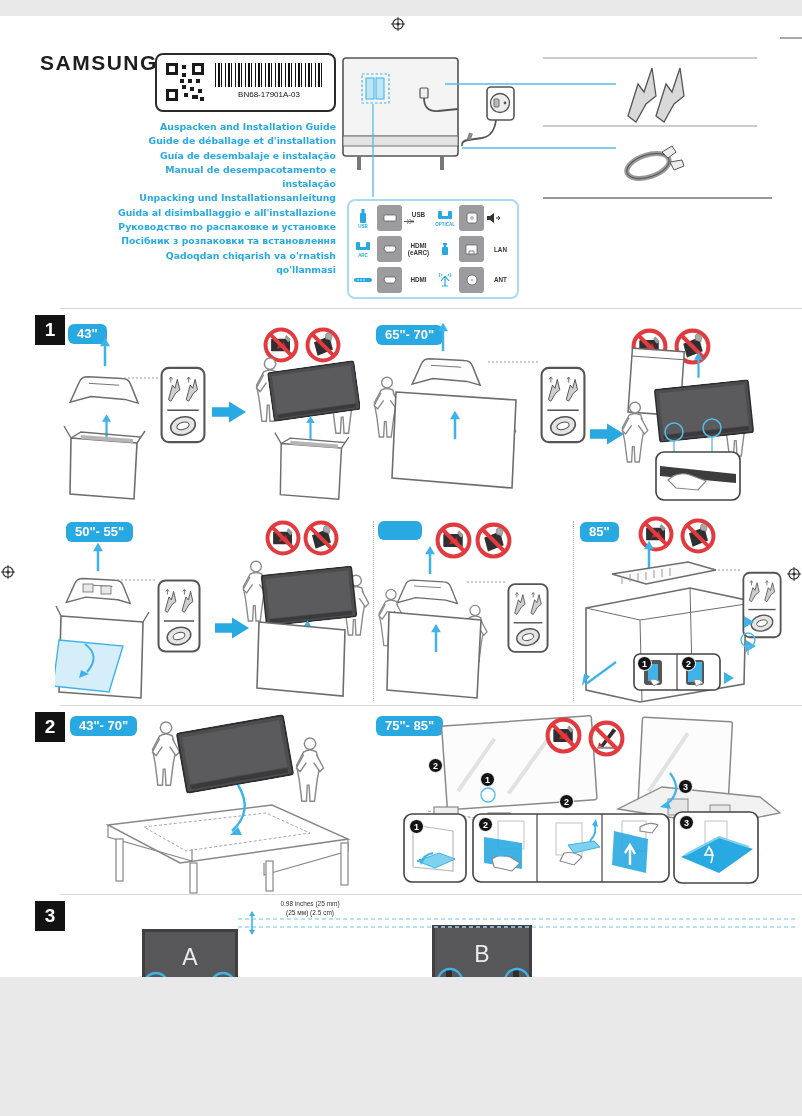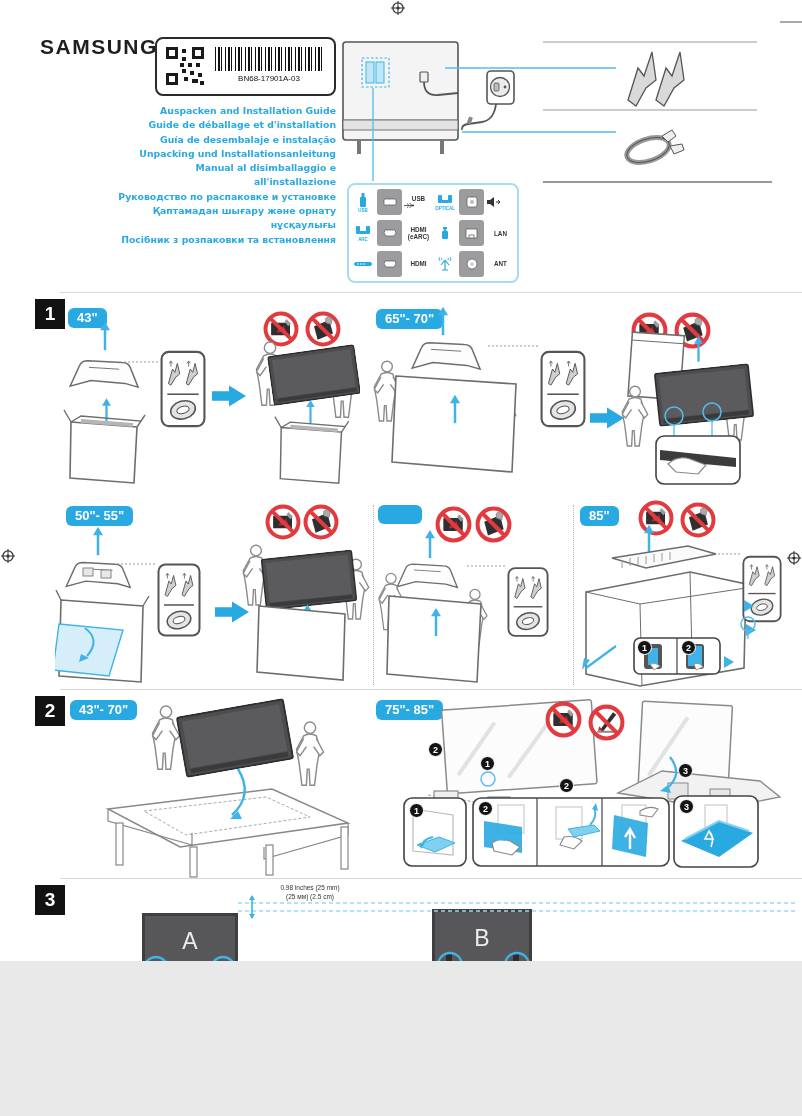--- a/index.html
+++ b/index.html
@@ -1,16 +1,16 @@
 <!DOCTYPE html>
 <html><head>
 <meta charset="utf-8">
 <style>
   html,body{margin:0;padding:0;background:#e9e9e9;}
-  .page{position:relative;width:802px;height:961px;background:#fff;margin:0 auto;
+  .page{position:relative;width:802px;height:961px;background:#fff;margin:16px auto;
         font-family:"Liberation Sans","DejaVu Sans",sans-serif;overflow:hidden;}
   .abs{position:absolute;}
   .brand{font-size:21px;font-weight:bold;color:#1e1e1e;letter-spacing:1.5px;transform:scaleY(.92);}
   .labelbox{width:177px;height:55px;border:2px solid #2b2b2b;border-radius:8px;background:#fff;}
   .barcode{position:absolute;left:58px;top:8px;width:110px;height:24px;
     background:repeating-linear-gradient(90deg,#111 0 1px,#fff 1px 3px,#111 3px 5px,#fff 5px 6px,#111 6px 7px,#fff 7px 10px);}
   .pn{position:absolute;left:54px;top:35px;width:116px;text-align:center;font-size:8px;color:#111;}
   .titles{width:224px;text-align:right;color:#29A9E2;font-weight:bold;font-size:9.3px;line-height:14.3px;
           font-family:"DejaVu Sans","Liberation Sans",sans-serif;}
   .secnum{width:30px;height:30px;background:#121212;color:#fff;font-size:19px;font-weight:bold;
@@ -136,25 +136,26 @@
     </g>
   </svg>
   <div class="barcode"></div>
   <div class="pn">BN68-17901A-03</div>
 </div>
 
 <div class="abs titles" style="left:112px;top:104px;">
   <div>Auspacken and Installation Guide</div>
   <div>Guide de déballage et d'installation</div>
   <div>Guía de desembalaje e instalação</div>
+  <div>Manual de desempacotamento e instalação</div>
   <div>Unpacking und Installationsanleitung</div>
-  <div>Manual al disimballaggio e all'installazione</div>
+  <div>Guida al disimballaggio e all'installazione</div>
   <div>Руководство по распаковке и установке</div>
-  <div>Қаптамадан шығару және орнату нұсқаулығы</div>
   <div>Посібник з розпаковки та встановлення</div>
+  <div>Qadoqdan chiqarish va o'rnatish qo'llanmasi</div>
 </div>
 
 <svg class="abs" style="left:0;top:0" width="802" height="295" viewBox="0 0 802 295">
   <use href="#sym-cross" x="391" y="1" width="14" height="14"></use>
   <line x1="780" y1="22" x2="802" y2="22" stroke="#555" stroke-width="1"></line>
 
   <g>
     <rect x="343" y="42" width="115" height="98" rx="3" fill="#F4F4F4" stroke="#555" stroke-width="1.6"></rect>
     <line x1="343" y1="120" x2="458" y2="120" stroke="#999" stroke-width="1"></line>
     <rect x="343" y="120" width="115" height="10" fill="#E3E3E3" stroke="#555" stroke-width=".8"></rect>

